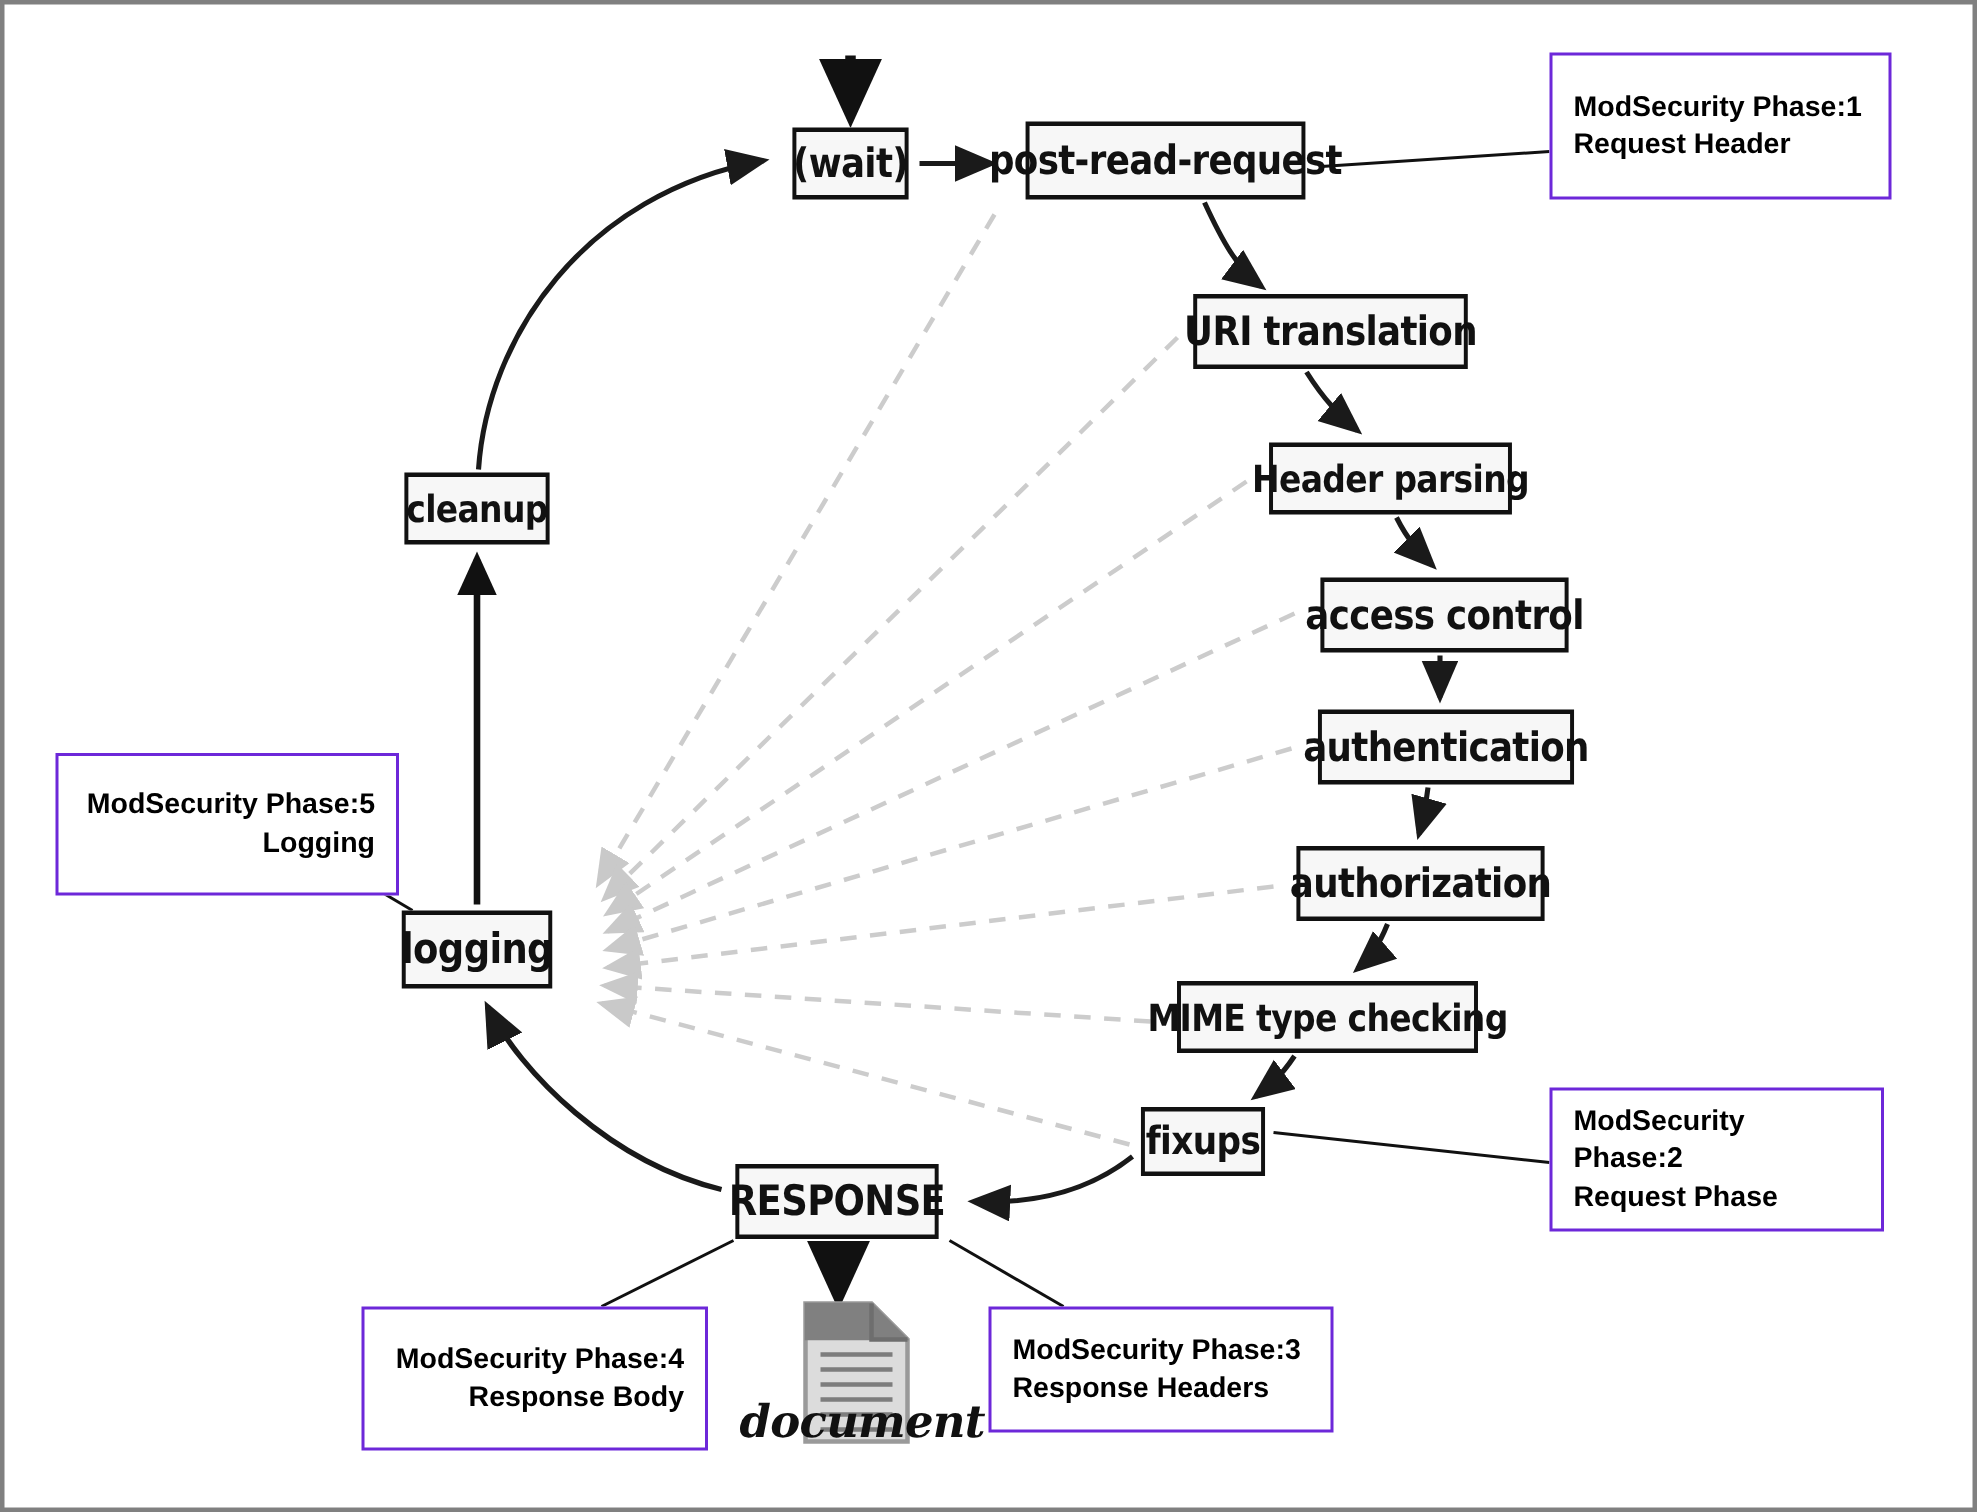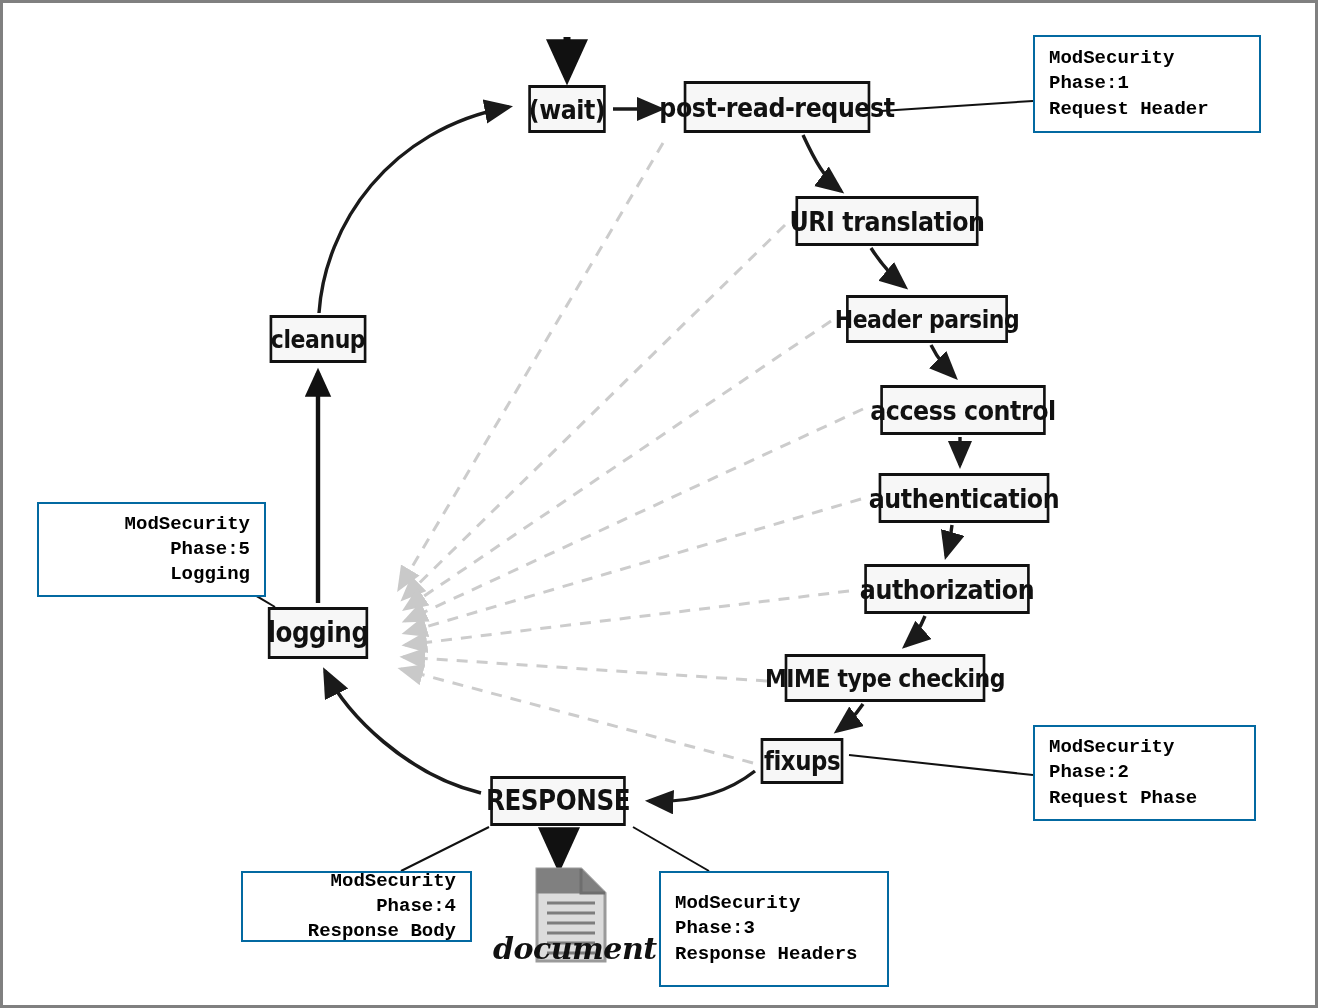--- a/index.html
+++ b/index.html
@@ -42,23 +42,23 @@
     transform: scaleX(0.88);
   }
   .node > span {
     display: block;
     line-height: 1;
   }
   .note {
     position: absolute;
     box-sizing: border-box;
     background: #ffffff;
-    border: 2px solid #0369a1;
+    border: 2px solid #6d28d9;
     color: #000000;
-    font-family: Liberation Mono, monospace;
+    font-family: Liberation Sans, sans-serif;
     font-weight: bold;
     font-size: 19px;
     line-height: 1.32;
     display: flex;
     flex-direction: column;
     justify-content: center;
     padding: 6px 14px;
   }
   .note.align-right { text-align: right; align-items: flex-end; }
   .note.align-left  { text-align: left;  align-items: flex-start; }
@@ -234,26 +234,26 @@
   <div class="note align-right" style="left:34px; top:471px; width:229px; height:95px;margin-top:28px;">
     <div>ModSecurity Phase:5</div>
     <div>Logging</div>
   </div>
 
   <div class="note align-left" style="left:1030px; top:722px; width:223px; height:96px;">
     <div>ModSecurity Phase:2</div>
     <div>Request Phase</div>
   </div>
 
-  <div class="note align-right" style="left:238px; top:868px; width:231px; height:71px;">
+  <div class="note align-right" style="left:238px; top:868px; width:231px; height:96px;">
     <div>ModSecurity Phase:4</div>
     <div>Response Body</div>
   </div>
 
-  <div class="note align-left" style="left:656px; top:868px; width:230px; height:116px;">
+  <div class="note align-left" style="left:656px; top:868px; width:230px; height:84px;">
     <div>ModSecurity Phase:3</div>
     <div>Response Headers</div>
   </div>
 
   <div id="document-icon-wrap">
     <svg viewBox="0 0 120 118" width="120" height="118">
       <g transform="translate(22,4)">
         <path d="M4,4 L48,4 L72,28 L72,96 L4,96 Z" fill="#dcdcdc" stroke="#9a9a9a" stroke-width="3"></path>
         <path d="M4,4 L48,4 L72,28 L4,28 Z" fill="#808080" stroke="#808080" stroke-width="1"></path>
         <path d="M48,4 L48,28 L72,28" fill="none" stroke="#6e6e6e" stroke-width="3"></path>

